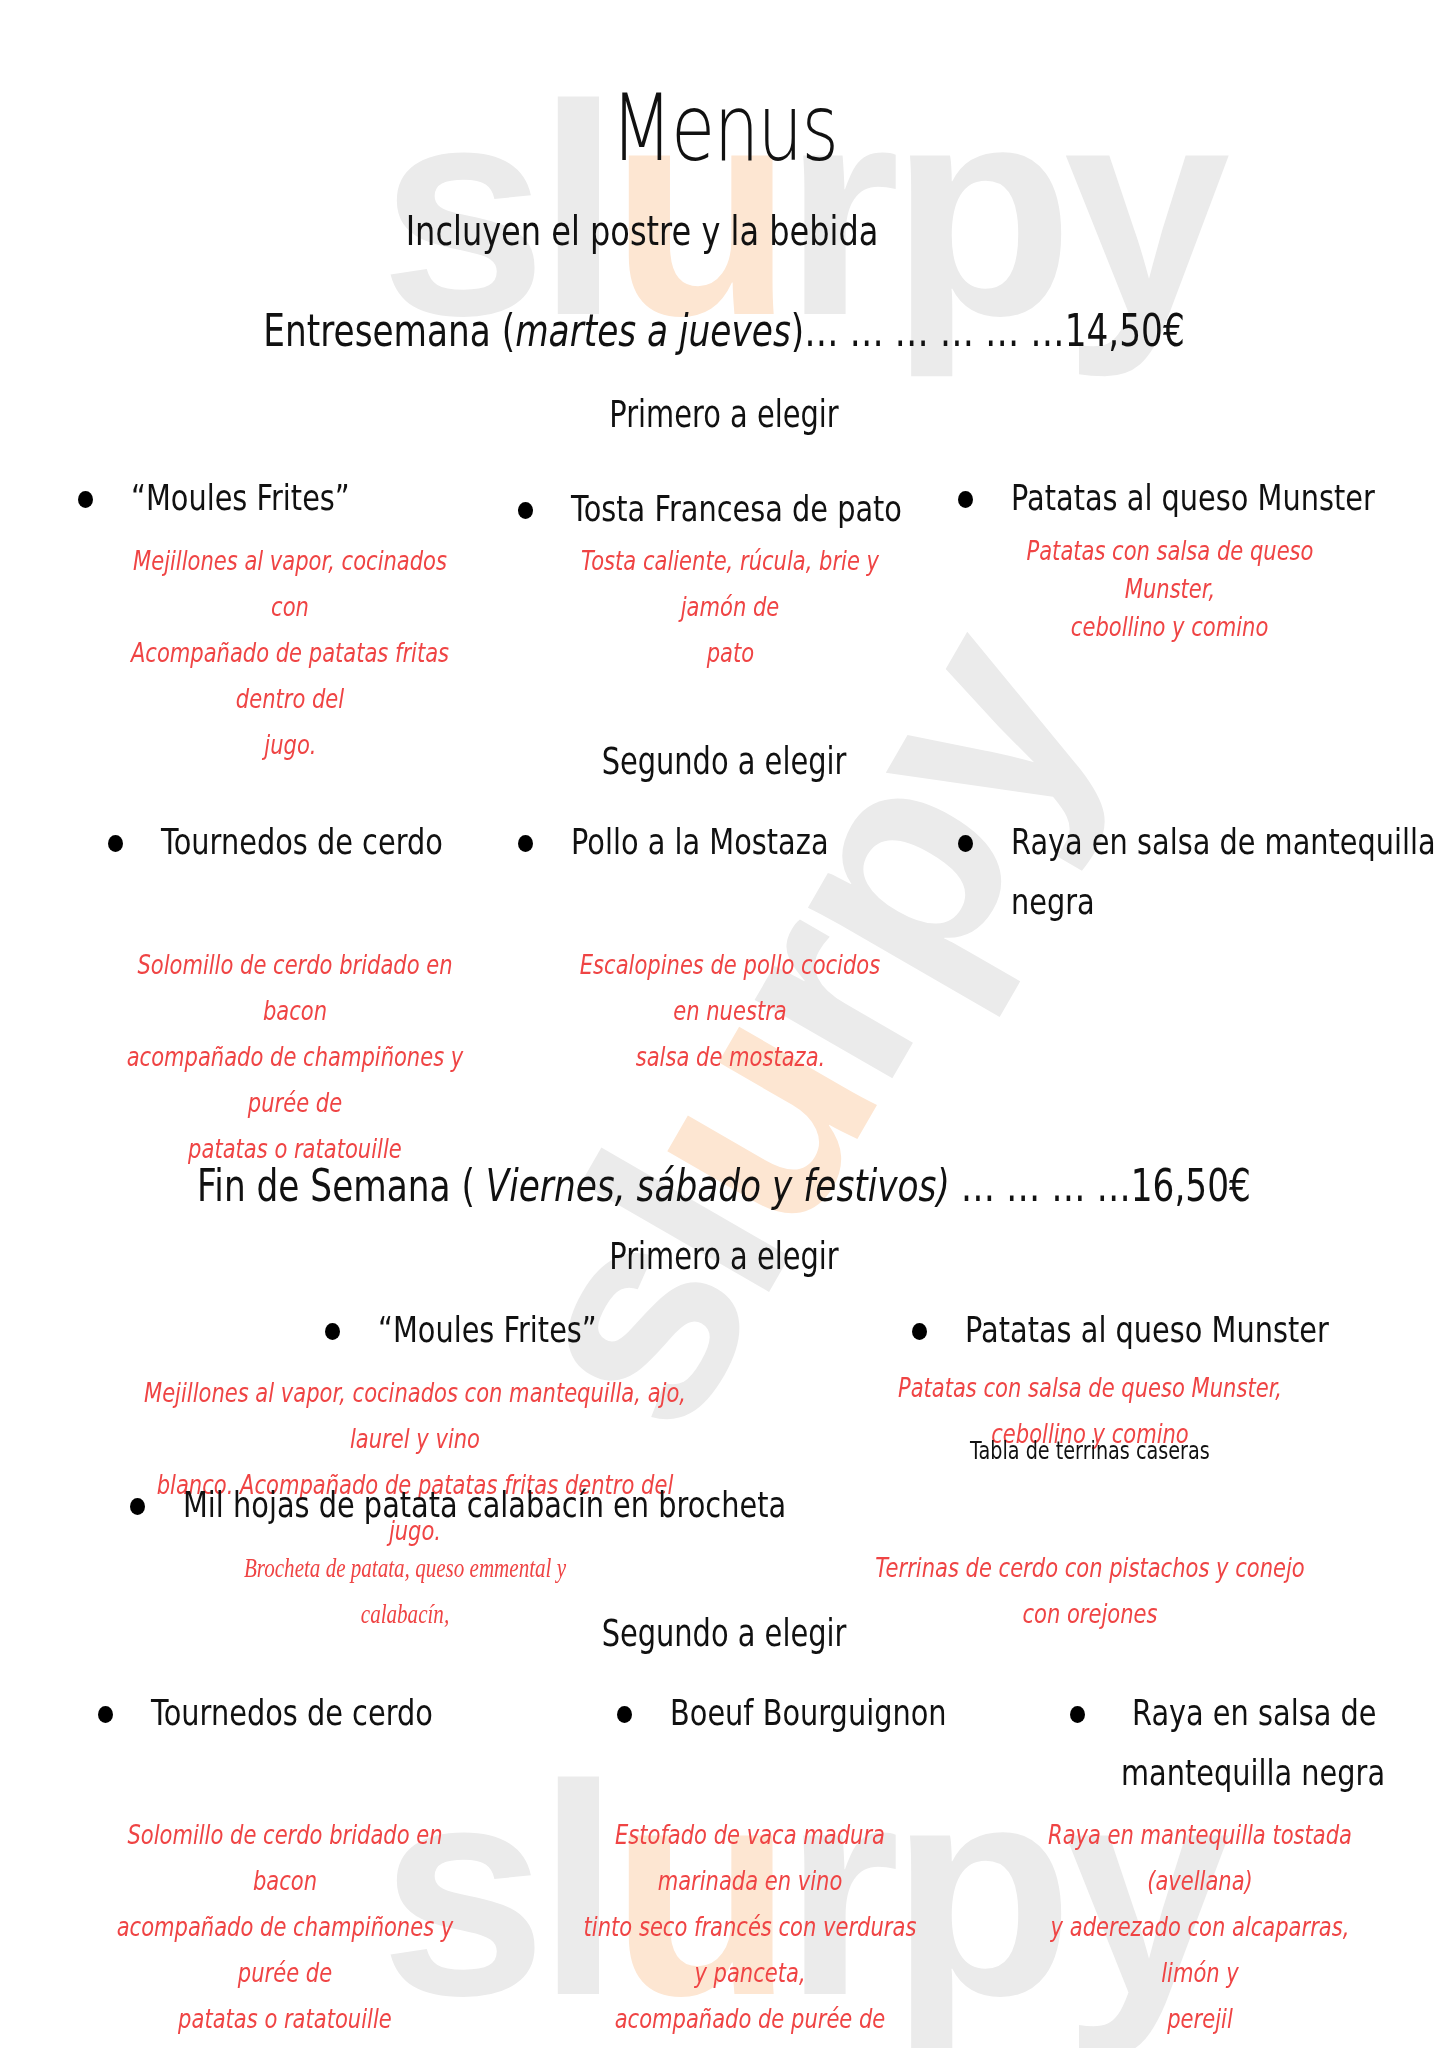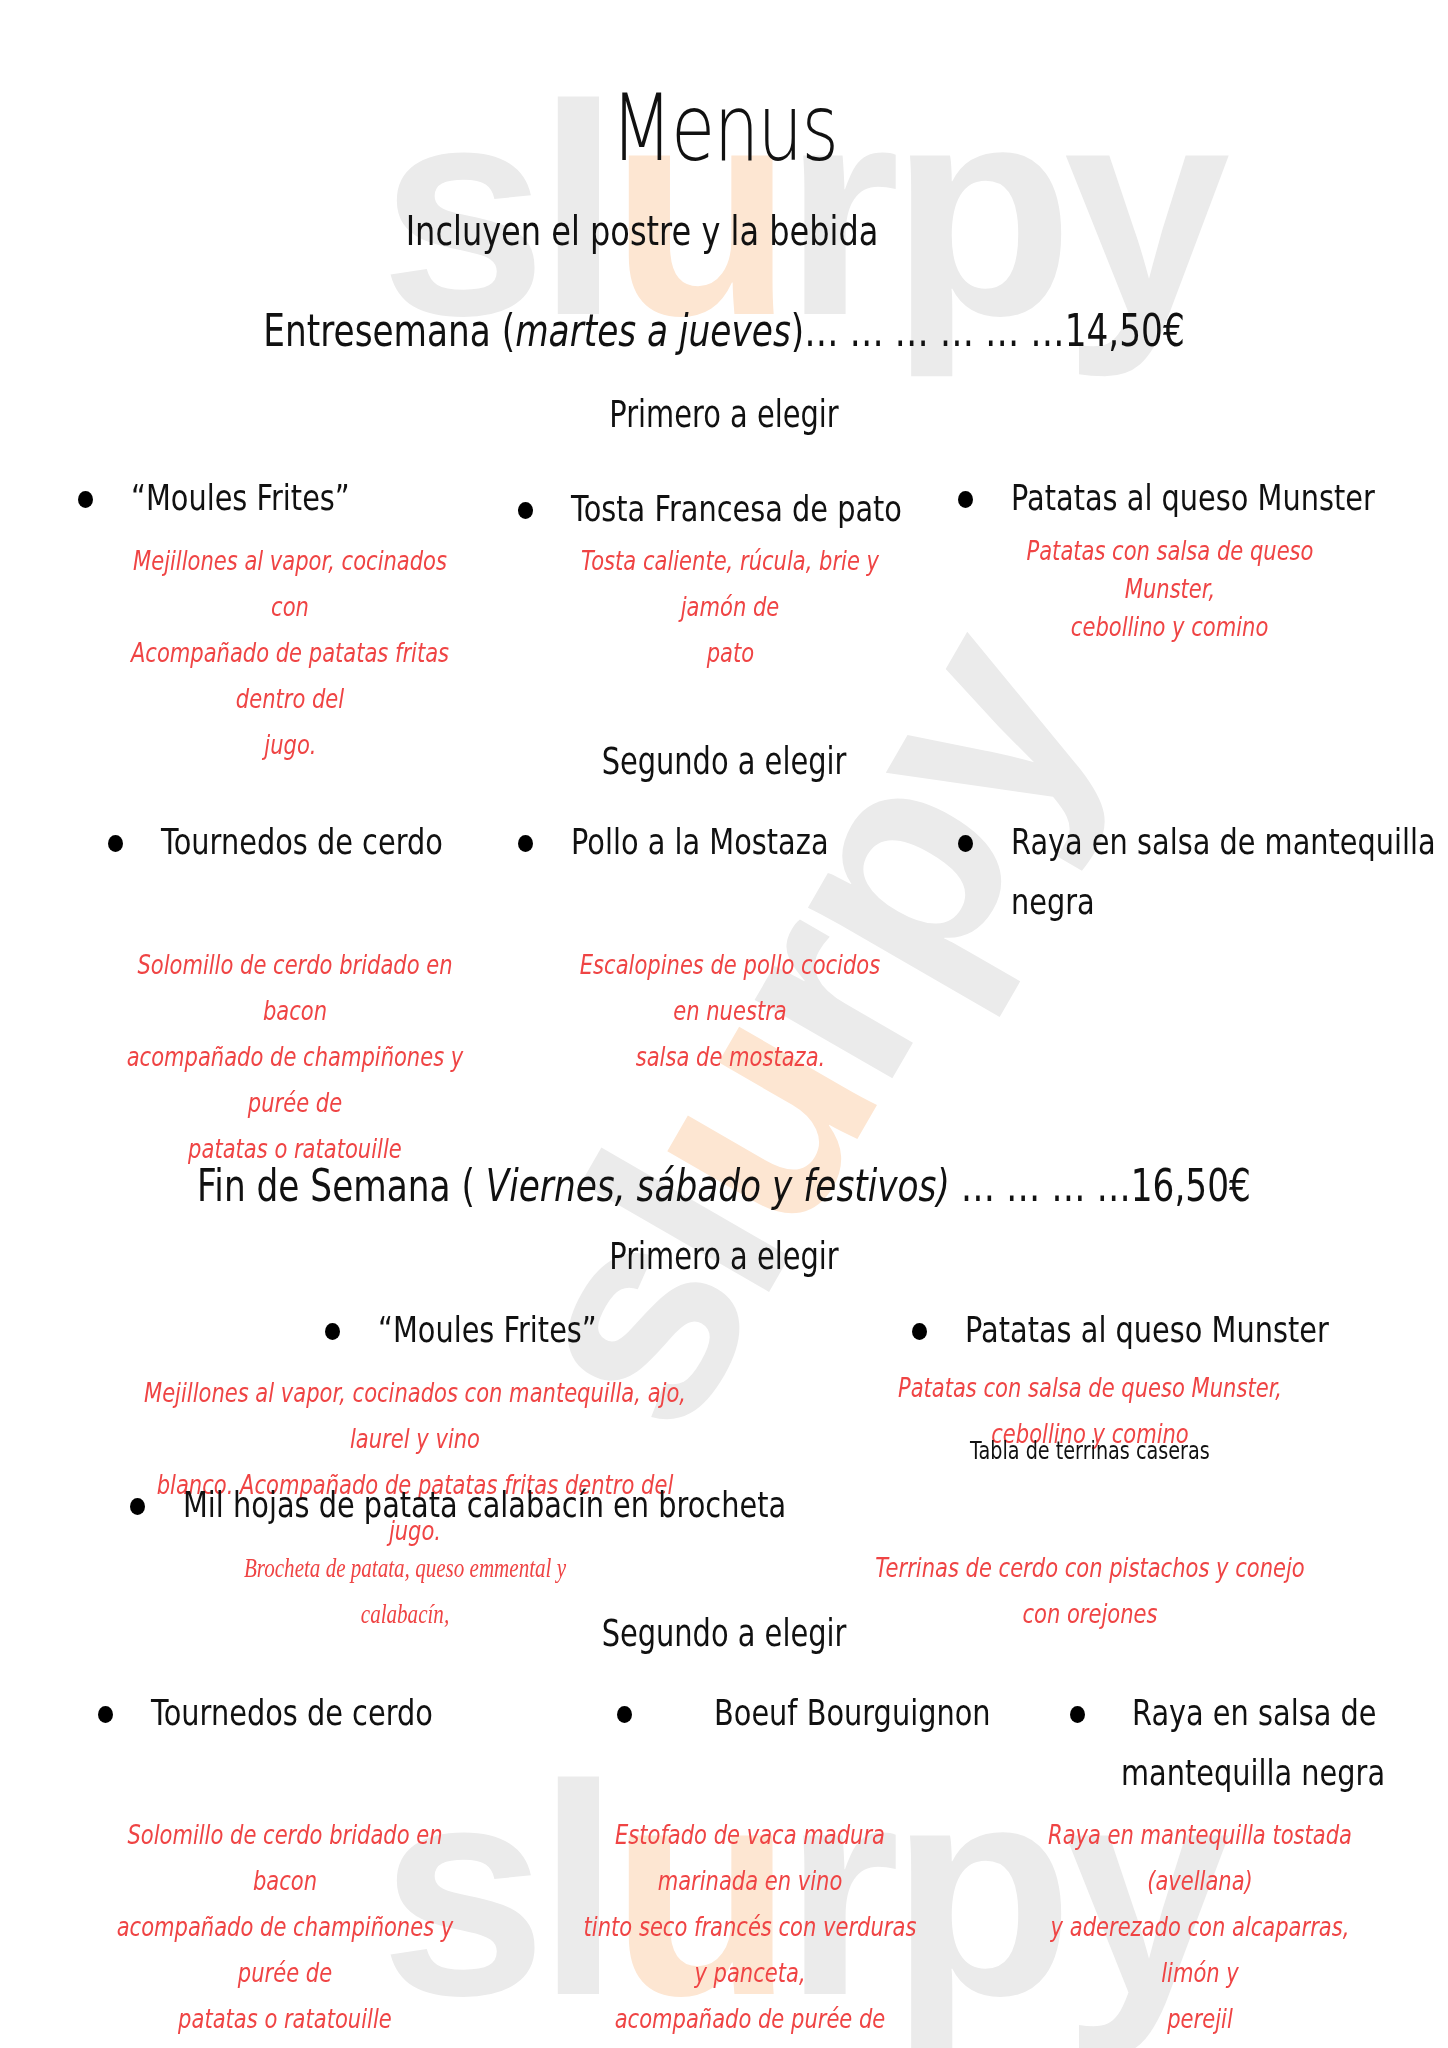--- a/index.html
+++ b/index.html
@@ -157,21 +157,21 @@
 <div class="abs item" style="left:98px;top:1683px;">
   <span class="bullet"></span>
   <span class="name">Tournedos de cerdo</span>
 </div>
 <div class="abs desc" style="left:65px;width:440px;top:1812px;">
   <div><span>Solomillo de cerdo bridado en bacon</span></div>
   <div><span>acompañado de champiñones y purée de</span></div>
   <div><span>patatas o ratatouille</span></div>
 </div>
 
-<div class="abs item" style="left:617px;top:1683px;gap:44px;">
+<div class="abs item" style="left:617px;top:1683px;">
   <span class="bullet"></span>
   <span class="name">Boeuf Bourguignon</span>
 </div>
 <div class="abs desc" style="left:525px;width:450px;top:1812px;">
   <div><span>Estofado de vaca madura marinada en vino</span></div>
   <div><span>tinto seco francés con verduras y panceta,</span></div>
   <div><span>acompañado de purée de patatas</span></div>
 </div>
 
 <div class="abs item" style="left:1070px;top:1683px;">

